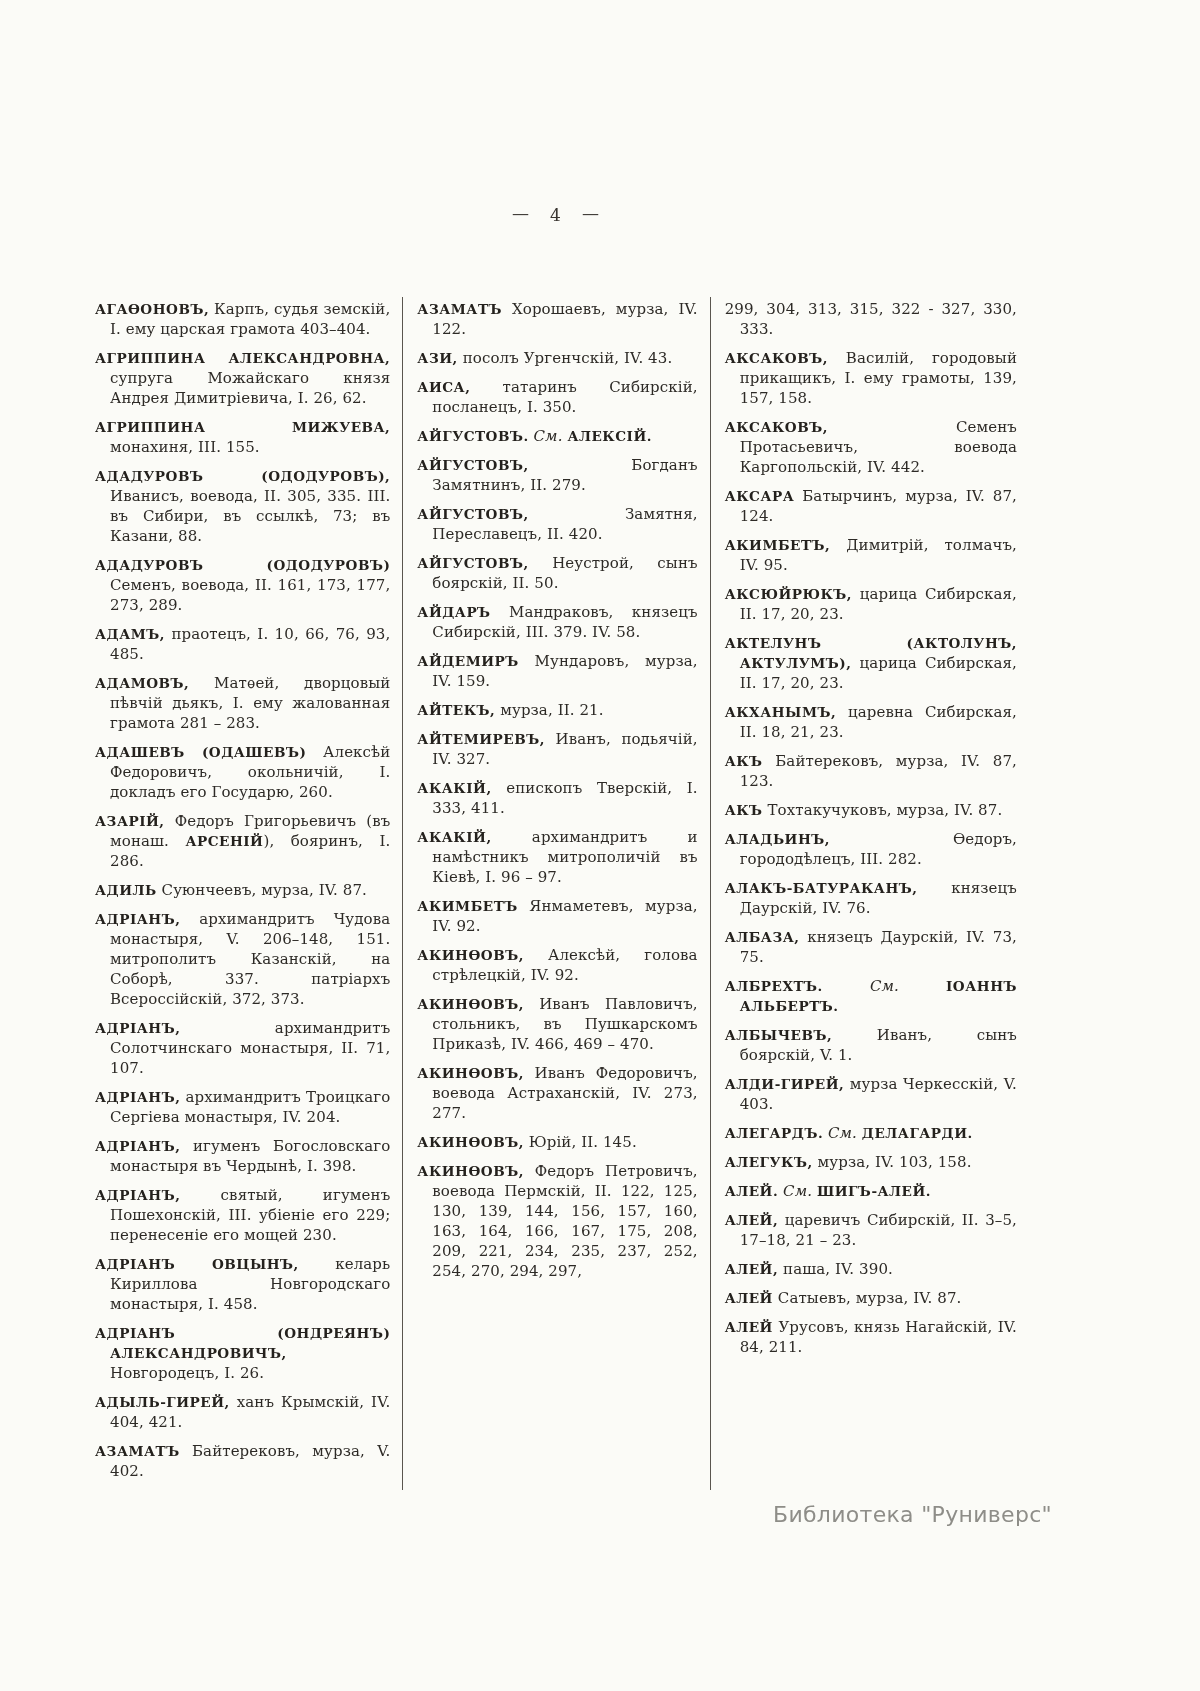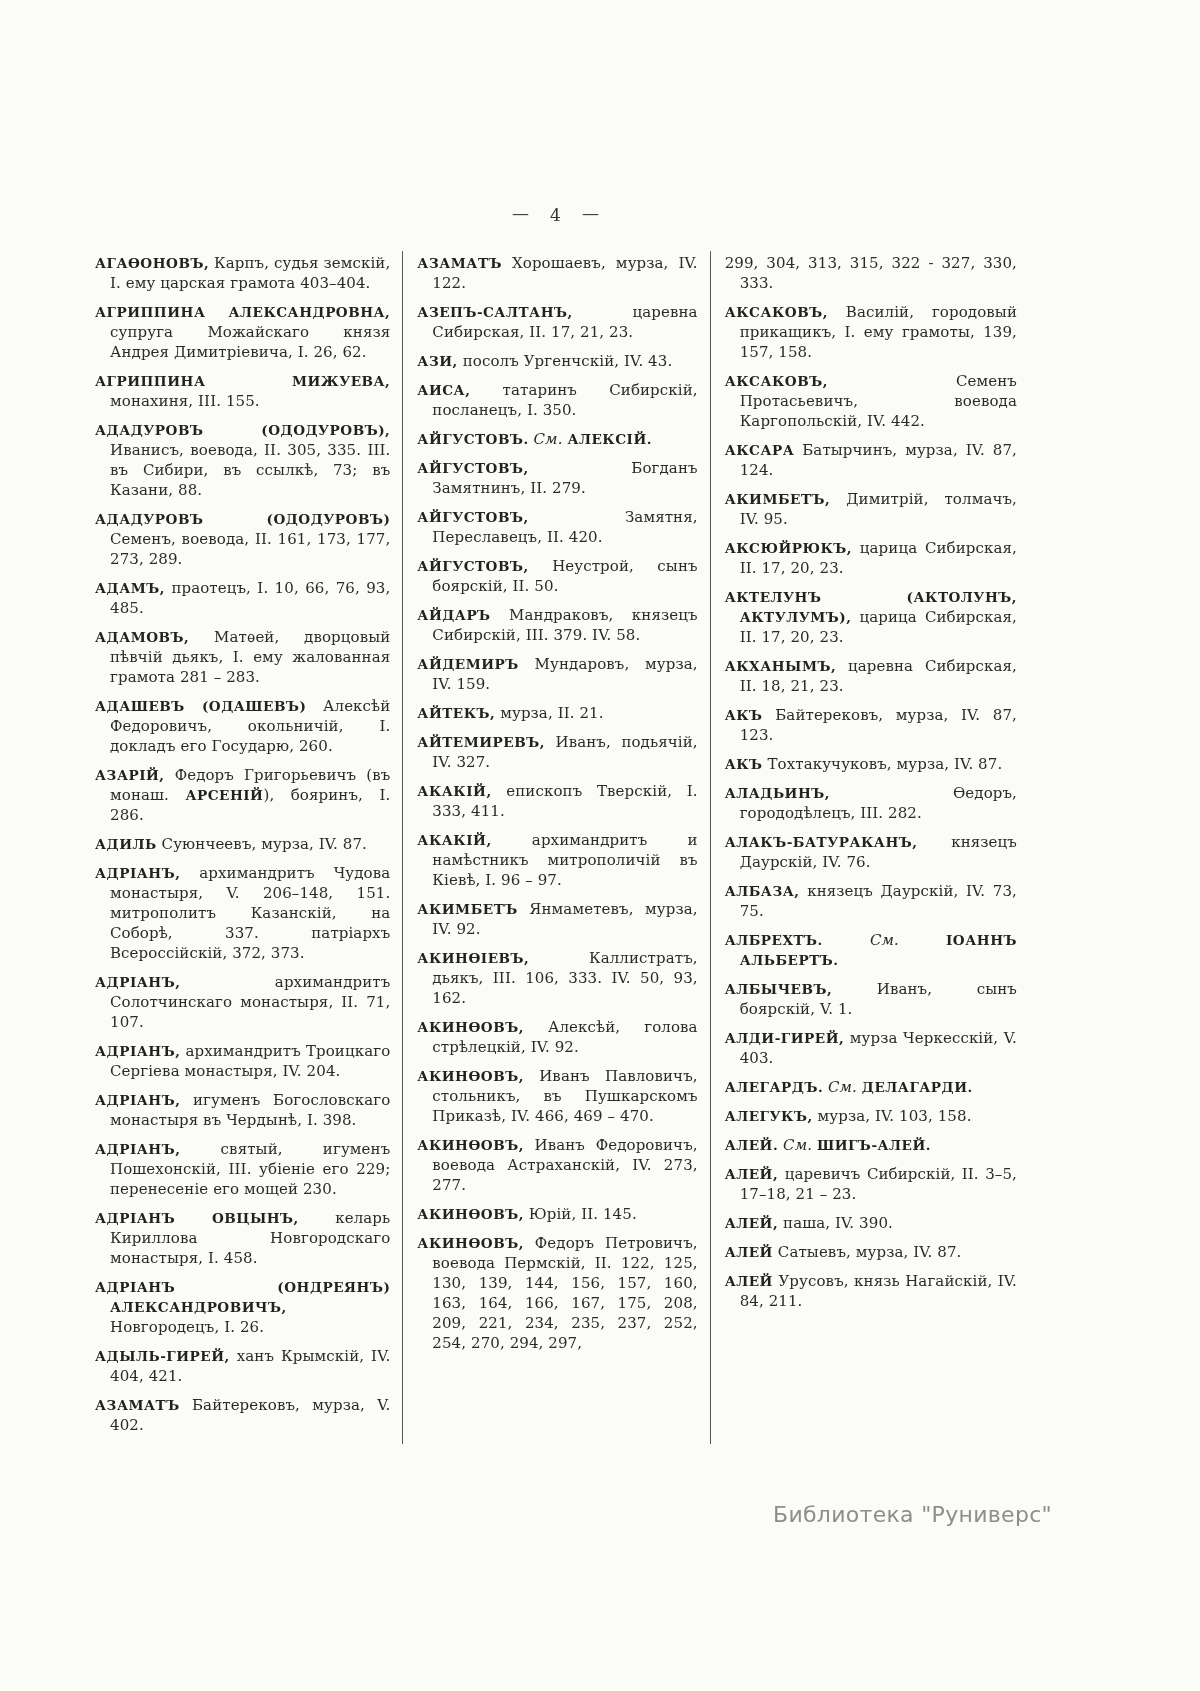--- a/index.html
+++ b/index.html
@@ -16,21 +16,21 @@
   .page-header {
     text-align: center;
     font-size: 17px;
     color: #3a3631;
     margin-bottom: 26px;
     letter-spacing: 1px;
   }
   .page-header .dash { margin: 0 20px; position: relative; top: -2px; }
   .page-header .pagenum { font-size: 17px; }
   .columns { display: flex; align-items: stretch; }
-  .col { width: 33.333%; padding: 2px 12px 0 14px; }
+  .col { width: 33.333%; padding: 2px 12px 0 14px; margin-top: 46px; }
   .col:first-child { padding-left: 0; }
   .col:last-child { padding-right: 0; }
   .col + .col { border-left: 1px solid #5a554e; }
   .entry {
     font-size: 15px;
     line-height: 20px;
     margin-bottom: 9px;
     text-align: justify;
     padding-left: 15px;
     text-indent: -15px;
@@ -78,35 +78,33 @@
           <p class="entry"><span class="head">АДРІАНЪ,</span><span> архимандритъ Троицкаго Сергіева монастыря, IV. 204.</span></p>
           <p class="entry"><span class="head">АДРІАНЪ,</span><span> игуменъ Богословскаго монастыря въ Чердынѣ, I. 398.</span></p>
           <p class="entry"><span class="head">АДРІАНЪ,</span><span> святый, игуменъ Пошехонскій, III. убіеніе его 229; перенесеніе его мощей 230.</span></p>
           <p class="entry"><span class="head">АДРІАНЪ ОВЦЫНЪ,</span><span> келарь Кириллова Новгородскаго монастыря, I. 458.</span></p>
           <p class="entry"><span class="head">АДРІАНЪ (ОНДРЕЯНЪ) АЛЕКСАНДРОВИЧЪ,</span><span> Новгородецъ, I. 26.</span></p>
           <p class="entry"><span class="head">АДЫЛЬ-ГИРЕЙ,</span><span> ханъ Крымскій, IV. 404, 421.</span></p>
           <p class="entry"><span class="head">АЗАМАТЪ</span><span> Байтерековъ, мурза, V. 402.</span></p>
         </div>
       <div class="col">
           <p class="entry"><span class="head">АЗАМАТЪ</span><span> Хорошаевъ, мурза, IV. 122.</span></p>
-          <p class="entry"><span class="head">АЗЕПЪ-САЛТАНЪ,</span><span> царевна Сибирская, II. 17, 21, 23.</span></p>
           <p class="entry"><span class="head">АЗИ,</span><span> посолъ Ургенчскій, IV. 43.</span></p>
           <p class="entry"><span class="head">АИСА,</span><span> татаринъ Сибирскій, посланецъ, I. 350.</span></p>
           <p class="entry"><span class="head">АЙГУСТОВЪ.</span><span class="see"> См. </span><span class="head">АЛЕКСІЙ.</span></p>
           <p class="entry"><span class="head">АЙГУСТОВЪ,</span><span> Богданъ Замятнинъ, II. 279.</span></p>
           <p class="entry"><span class="head">АЙГУСТОВЪ,</span><span> Замятня, Переславецъ, II. 420.</span></p>
           <p class="entry"><span class="head">АЙГУСТОВЪ,</span><span> Неустрой, сынъ боярскій, II. 50.</span></p>
           <p class="entry"><span class="head">АЙДАРЪ</span><span> Мандраковъ, князецъ Сибирскій, III. 379. IV. 58.</span></p>
           <p class="entry"><span class="head">АЙДЕМИРЪ</span><span> Мундаровъ, мурза, IV. 159.</span></p>
           <p class="entry"><span class="head">АЙТЕКЪ,</span><span> мурза, II. 21.</span></p>
           <p class="entry"><span class="head">АЙТЕМИРЕВЪ,</span><span> Иванъ, подьячій, IV. 327.</span></p>
           <p class="entry"><span class="head">АКАКІЙ,</span><span> епископъ Тверскій, I. 333, 411.</span></p>
           <p class="entry"><span class="head">АКАКІЙ,</span><span> архимандритъ и намѣстникъ митрополичій въ Кіевѣ, I. 96 – 97.</span></p>
           <p class="entry"><span class="head">АКИМБЕТЪ</span><span> Янмаметевъ, мурза, IV. 92.</span></p>
-          <p class="entry"><span class="head">АКИНѲІЕВЪ,</span><span> Каллистратъ, дьякъ, III. 106, 333. IV. 50, 93, 162.</span></p>
           <p class="entry"><span class="head">АКИНѲОВЪ,</span><span> Алексѣй, голова стрѣлецкій, IV. 92.</span></p>
           <p class="entry"><span class="head">АКИНѲОВЪ,</span><span> Иванъ Павловичъ, стольникъ, въ Пушкарскомъ Приказѣ, IV. 466, 469 – 470.</span></p>
           <p class="entry"><span class="head">АКИНѲОВЪ,</span><span> Иванъ Федоровичъ, воевода Астраханскій, IV. 273, 277.</span></p>
           <p class="entry"><span class="head">АКИНѲОВЪ,</span><span> Юрій, II. 145.</span></p>
           <p class="entry"><span class="head">АКИНѲОВЪ,</span><span> Федоръ Петровичъ, воевода Пермскій, II. 122, 125, 130, 139, 144, 156, 157, 160, 163, 164, 166, 167, 175, 208, 209, 221, 234, 235, 237, 252, 254, 270, 294, 297,</span></p>
         </div>
       <div class="col">
           <p class="entry cont"><span>299, 304, 313, 315, 322 - 327, 330, 333.</span></p>
           <p class="entry"><span class="head">АКСАКОВЪ,</span><span> Василій, городовый прикащикъ, I. ему грамоты, 139, 157, 158.</span></p>
           <p class="entry"><span class="head">АКСАКОВЪ,</span><span> Семенъ Протасьевичъ, воевода Каргопольскій, IV. 442.</span></p>

